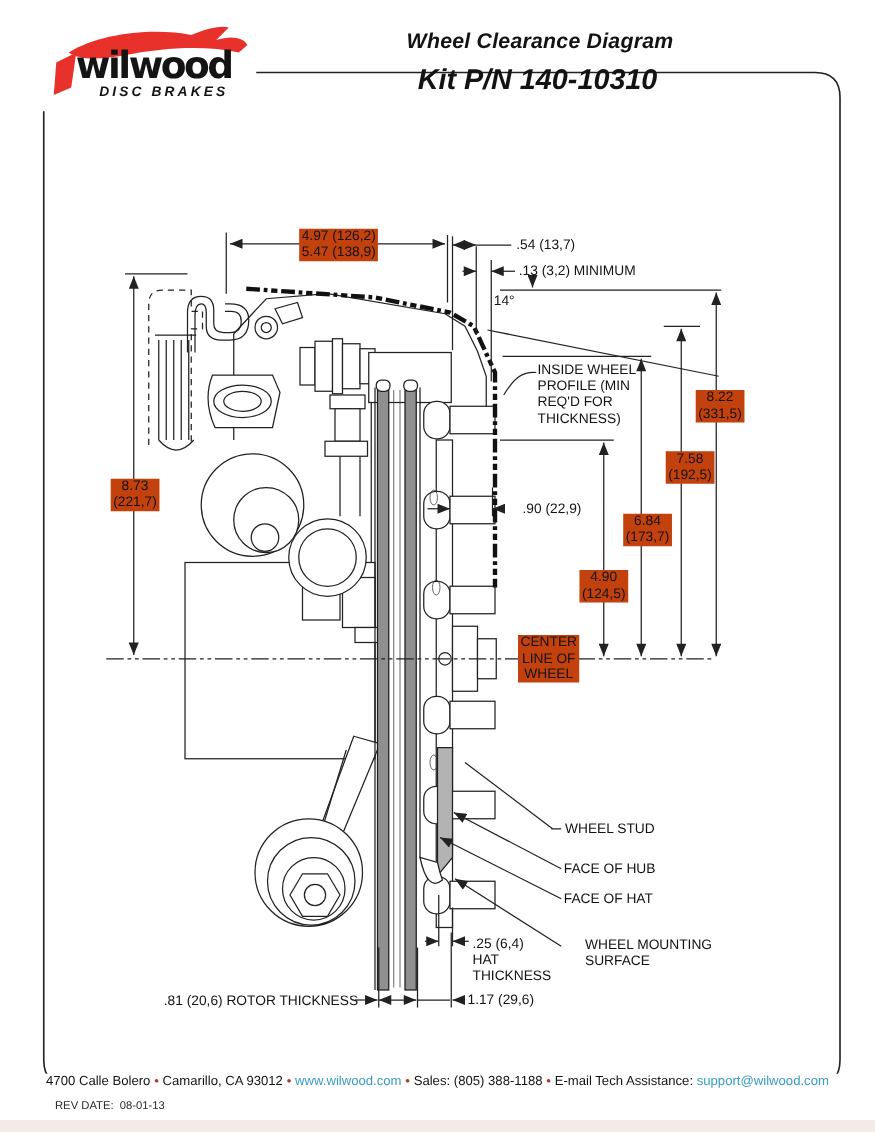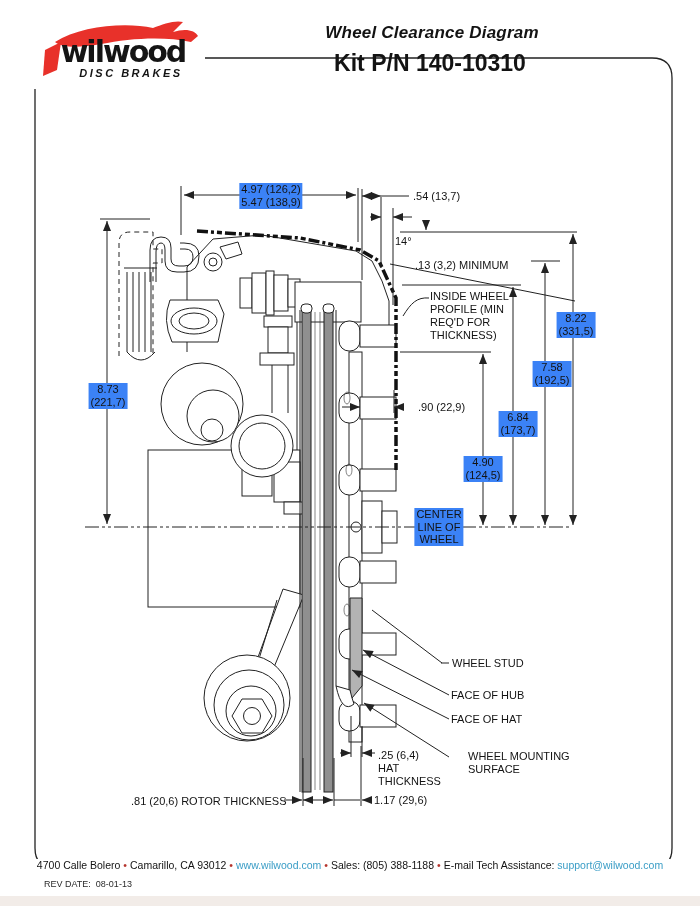--- a/index.html
+++ b/index.html
@@ -4,23 +4,23 @@
 <style>
   html,body{margin:0;padding:0;background:#ffffff;}
   .page{position:relative;width:700px;height:906px;background:#ffffff;overflow:hidden;
         font-family:"Liberation Sans",sans-serif;color:#131313;}
   #art{position:absolute;left:0;top:0;}
   #art .ln{stroke:#222;stroke-width:1;fill:none;}
   #art .wf{stroke:#222;stroke-width:1;fill:#ffffff;}
   #art .thin{stroke:#333;stroke-width:.6;fill:none;}
   .t{position:absolute;font-size:11px;line-height:13px;white-space:nowrap;color:#131313;}
   .c{transform:translateX(-50%);text-align:center;}
-  .bg{background:#3b82f6;padding:0 2px;}
+  .bg{background:#c2410c;padding:0 2px;}
   .title{font-size:17px;font-weight:bold;font-style:italic;letter-spacing:.2px;}
-  .kit{font-size:23px;font-weight:bold;}
+  .kit{font-size:23px;font-weight:bold;font-style:italic;}
   .footer{position:absolute;left:50%;transform:translateX(-50%);top:859px;font-size:10.5px;
           background:#fff;padding:0 8px;white-space:nowrap;}
   .footer .sep{color:#b5342c;padding:0 3px;}
   .footer .link{color:#3a9dc6;}
   .rev{position:absolute;left:44px;top:879px;font-size:9px;color:#2b2b2b;}
   .logo{position:absolute;left:35px;top:12px;width:180px;height:74px;}
   .strip{position:absolute;left:0;top:896px;width:700px;height:10px;background:#f2ece8;}
 </style>
 </head>
 <body>
@@ -189,21 +189,21 @@
     <text x="88" y="50" text-anchor="middle" font-family="DejaVu Sans, sans-serif" font-size="30" font-weight="bold" letter-spacing="-2" fill="#141414">wilwood</text>
     <text x="96" y="65" text-anchor="middle" font-family="Liberation Sans, sans-serif" font-size="11" font-weight="bold" font-style="italic" letter-spacing="2.5" fill="#141414">DISC BRAKES</text>
   </svg>
 
   <div class="t title c" style="left:432px;top:26px;">Wheel Clearance Diagram</div>
   <div class="t kit c" style="left:430px;top:57px;">Kit P/N 140-10310</div>
 
   <div class="t c bg" style="left:271px;top:183px;">4.97 (126,2)</div>
   <div class="t c bg" style="left:271px;top:196px;">5.47 (138,9)</div>
   <div class="t" style="left:413px;top:190px;">.54 (13,7)</div>
-  <div class="t" style="left:415px;top:211px;margin-top:48px;">.13 (3,2) MINIMUM</div>
+  <div class="t" style="left:415px;top:211px;">.13 (3,2) MINIMUM</div>
   <div class="t" style="left:395px;top:235px;">14°</div>
 
   <div class="t c bg" style="left:108px;top:383px;">
     <div>8.73</div>
     <div>(221,7)</div>
   </div>
   <div class="t c bg" style="left:576px;top:312px;">
     <div>8.22</div>
     <div>(331,5)</div>
   </div>

